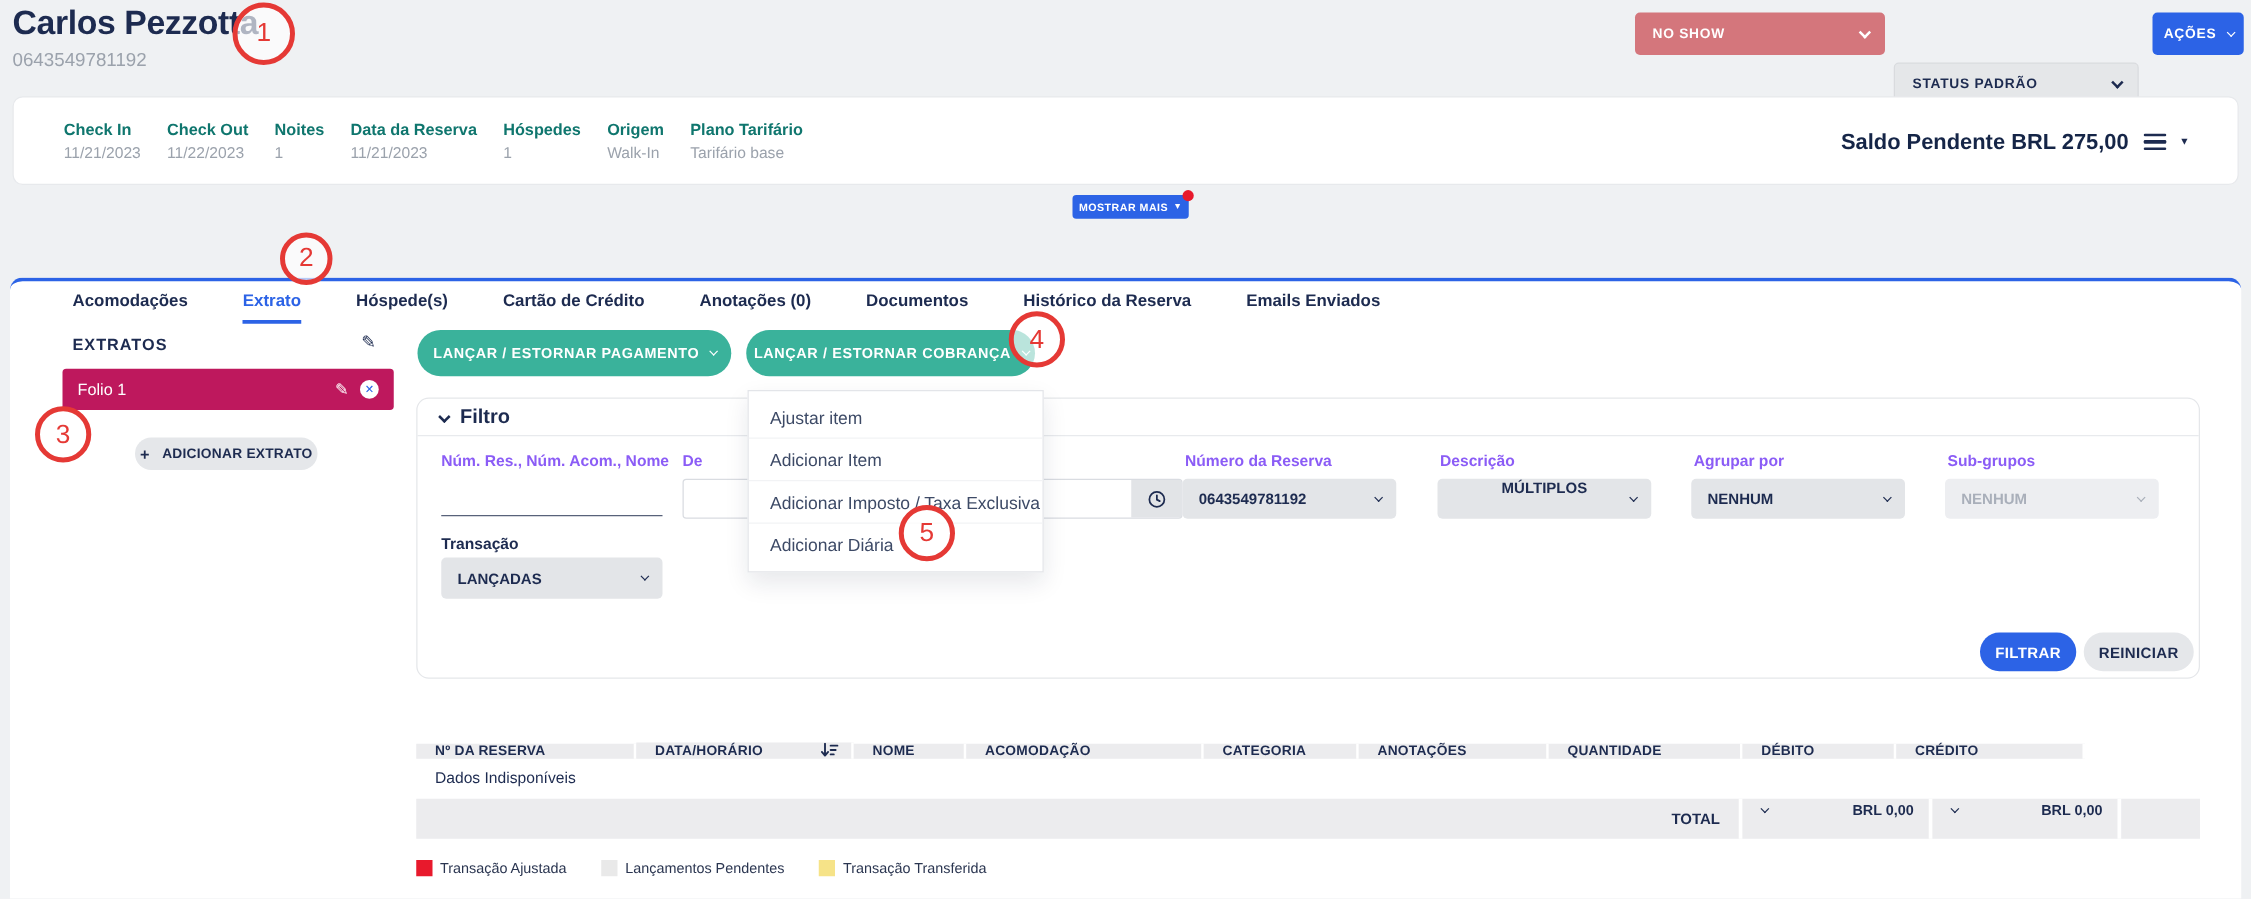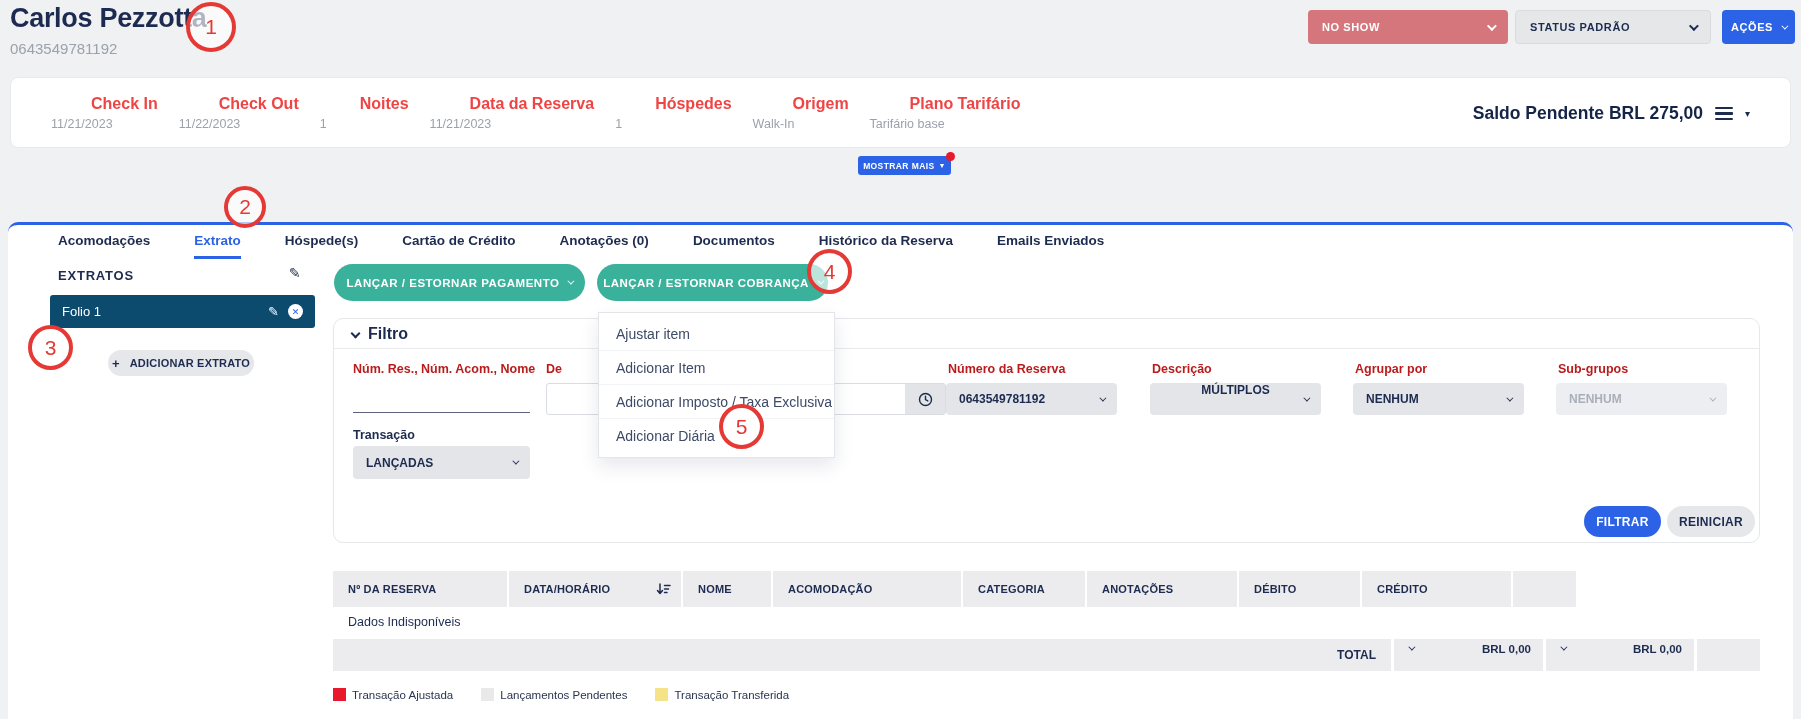--- a/index.html
+++ b/index.html
@@ -7,88 +7,88 @@
   body { font-family:"Liberation Sans","DejaVu Sans",sans-serif; color:#1d2b50; }
   .page { position:relative; width:1801px; height:719px; background:#eff1f3; overflow:hidden; }
 
   
   .guest-name { position:absolute; left:10px; top:3px; font-size:27px; font-weight:800; letter-spacing:-0.3px; color:#1d2b50; }
   .guest-id { position:absolute; left:10px; top:40px; font-size:15px; color:#9ba2ac; }
 
   .btn { display:flex; align-items:center; justify-content:center; gap:8px; cursor:pointer; }
   .top-btn { position:absolute; top:10px; height:34px; border-radius:4px; font-size:11px; font-weight:700; letter-spacing:0.6px; }
   .no-show { left:1308px; width:200px; background:#d4767c; color:#fff; justify-content:space-between; padding:0 14px; }
-  .status-padrao { left:1515px; width:196px; background:#e5e7e9; border:1px solid #d9dbde; color:#1d2b50; justify-content:space-between; padding:0 14px; }
+  .status-padrao { left:1515px; width:196px; background:#e5e7e9; border:1px solid #d9dbde; color:#1d2b50; justify-content:space-between; padding:0 14px;margin-top:40px; }
   .acoes { left:1722px; width:73px; background:#2c63e6; color:#fff; }
 
   .chev { display:inline-block; width:7px; height:7px; border-right:2px solid currentColor; border-bottom:2px solid currentColor; transform:rotate(45deg) translateY(-2px); }
   .chev.sm { width:5px; height:5px; border-width:1.6px; }
 
   
   .summary-card { position:absolute; left:10px; top:77px; width:1781px; height:71px; background:#fff; border:1px solid #e7e9ec; border-radius:8px; display:flex; align-items:center; padding-left:40px; gap:21px; }
-  .sum-field .lab { font-size:16px; font-weight:700; color:#ef4444;margin-left:40px; }
+  .sum-field .lab { font-size:13px; font-weight:700; color:#0f766e; }
   .sum-field .val { font-size:12.5px; color:#9ba2ac; margin-top:4px; }
   .balance-wrap { position:absolute; right:40px; top:0; height:71px; display:flex; align-items:center; gap:12px; }
   .balance { font-size:17.5px; font-weight:800; color:#152547; }
   .hamburger { width:18px; display:flex; flex-direction:column; gap:3px; cursor:pointer; }
   .hamburger i { display:block; height:2.5px; background:#1d2b50; border-radius:1px; }
   .balance-caret { font-size:10px; color:#1d2b50; cursor:pointer; }
 
   .show-more { position:absolute; left:858px; top:156px; width:93px; height:19px; background:#2c63e6; border-radius:3px; color:#fff; font-size:8.5px; font-weight:700; letter-spacing:0.4px; display:flex; align-items:center; justify-content:center; gap:4px; cursor:pointer; }
   .show-more .dot { position:absolute; right:-4px; top:-4px; width:9px; height:9px; border-radius:50%; background:#e8192c; }
 
   
   .main { position:absolute; left:8px; top:222px; width:1785px; height:497px; background:#fff; border-top:3px solid #2c63e6; border-radius:10px 10px 0 0; }
 
   .tabs { position:absolute; left:50px; top:8px; display:flex; gap:44px; }
   .tab { font-size:13.5px; font-weight:700; color:#1d2b50; padding-bottom:8px; cursor:pointer; }
   .tab.active { color:#2c63e6; border-bottom:3px solid #2c63e6; }
 
   
   .extratos-title { position:absolute; left:50px; top:43px; font-size:13px; font-weight:700; letter-spacing:0.8px; color:#1d2b50; }
   .extratos-pencil { position:absolute; left:281px; top:40px; font-size:14px; color:#1d2b50; cursor:pointer; }
-  .folio-row { position:absolute; left:42px; top:70px; width:265px; height:33px; background:#0c4a6e; border-radius:3px; color:#fff; font-size:13px; display:flex; align-items:center; padding:0 12px; cursor:pointer; }
+  .folio-row { position:absolute; left:42px; top:70px; width:265px; height:33px; background:#be185d; border-radius:3px; color:#fff; font-size:13px; display:flex; align-items:center; padding:0 12px; cursor:pointer; }
   .folio-row .icons { margin-left:auto; display:flex; align-items:center; gap:9px; }
   .folio-row .pencil { font-size:13px; cursor:pointer; }
   .folio-x { width:15px; height:15px; background:#fff; border-radius:50%; color:#2c63e6; font-size:9px; font-weight:700; display:flex; align-items:center; justify-content:center; cursor:pointer; }
   .add-extrato { position:absolute; left:100px; top:125px; width:146px; height:26px; background:#e5e7ea; border-radius:13px; font-size:11px; font-weight:700; color:#1d2b50; letter-spacing:0.2px; }
   .add-extrato .plus { font-size:13px; font-weight:800; margin-right:2px; }
 
   
   .green-btn { position:absolute; top:39px; height:37px; border-radius:19px; background:#3ab29b; color:#fff; font-size:11.5px; font-weight:700; letter-spacing:0.5px; }
   .green-payment { left:326px; width:251px; }
   .green-charge { left:589px; width:231px; }
 
   
   .charge-menu { position:absolute; left:590px; top:87px; width:237px; background:#fff; border:1px solid #e3e5e9; box-shadow:0 8px 18px rgba(20,30,60,0.10); z-index:40; padding:4px 0; }
   .charge-menu .item { height:34px; line-height:34px; padding-left:17px; font-size:14px; color:#3d4a66; cursor:pointer; border-bottom:1px solid #f2f3f5; }
   .charge-menu .item:last-child { border-bottom:none; }
 
   
   .filter-card { position:absolute; left:325px; top:93px; width:1427px; height:225px; background:#fff; border:1px solid #e5e7ea; border-radius:10px; }
   .filter-head { height:30px; display:flex; align-items:center; gap:9px; padding-left:18px; border-bottom:1px solid #e8eaed; }
   .filter-head .title { font-size:16px; font-weight:800; color:#1d2b50; }
-  .f-label { position:absolute; top:43px; font-size:12.5px; font-weight:700; color:#b91c1c; }
+  .f-label { position:absolute; top:43px; font-size:12.5px; font-weight:700; color:#8b5cf6; }
   .fl-1 { left:19px; } .fl-2 { left:212px; } .fl-3 { left:614px; } .fl-4 { left:818px; } .fl-5 { left:1021px; } .fl-6 { left:1224px; }
   .underline-input { position:absolute; left:19px; top:64px; width:177px; height:30px; border:none; border-bottom:1px solid #58627a; background:transparent; outline:none; font-size:13px; color:#1d2b50; }
   .date-input { position:absolute; left:212px; top:64px; width:400px; height:32px; border:1px solid #d9dce1; border-radius:3px; background:#fff; display:flex; }
   .date-input .clock-box { margin-left:auto; width:40px; background:#e2e4e7; display:flex; align-items:center; justify-content:center; cursor:pointer; }
   .select { position:absolute; top:64px; width:171px; height:32px; background:#e3e5e8; border-radius:4px; display:flex; align-items:center; padding:0 13px; font-size:12px; font-weight:700; color:#1d2b50; cursor:pointer; }
   .select .chev { margin-left:auto; }
   .sel-res { left:612px; } .sel-desc { left:816px;flex-direction:column; } .sel-group { left:1019px; }
   .sel-sub { left:1222px; background:#edeef1; color:#a9afba; cursor:default; }
   .trans-label { position:absolute; left:19px; top:109px; font-size:12.5px; font-weight:700; color:#1d2b50; }
   .sel-trans { left:19px; top:127px; width:177px; height:33px; }
   .pill-btn { position:absolute; top:187px; height:31px; border-radius:16px; font-size:12px; font-weight:700; letter-spacing:0.3px; }
   .filtrar { left:1250px; width:77px; background:#2c63e6; color:#fff; }
   .reiniciar { left:1333px; width:88px; background:#e5e7ea; color:#1d2b50; }
 
   
   .table { position:absolute; left:325px; top:346px; width:1427px; }
-  .thead { display:flex; height:36px; }
+  .thead { display:flex; height:36px;align-items:flex-end; }
   .th { background:#ececee; font-size:11px; font-weight:700; color:#1d2b50; letter-spacing:0.2px; display:flex; align-items:center; padding-left:15px; border-right:2px solid #fff; }
   .th:last-child { border-right:none; }
   .c0{width:176px;} .c1{width:174px;} .c2{width:90px;} .c3{width:190px;} .c4{width:124px;}
   .c5{width:152px;} .c6{width:155px;} .c7{width:123px;} .c8{width:151px;} .c9{width:63px;}
   .th .sort { margin-left:auto; margin-right:10px; cursor:pointer; display:flex; }
   .empty-row { height:30px; display:flex; align-items:center; padding-left:15px; font-size:12.5px; color:#1d2b50; }
   .total-row { margin-top:2px; display:flex; height:32px; }
   .total-row .cell { background:#ececee; display:flex; align-items:center; border-right:3px solid #fff; }
   .total-row .cell:last-child { border-right:none; }
   .cell-main { width:1061px; justify-content:flex-end; padding-right:15px; font-size:12px; font-weight:700;padding-left:38px; }
@@ -285,20 +285,23 @@
           </div>
         <div class="th c3">
             <span>ACOMODAÇÃO</span>
           </div>
         <div class="th c4">
             <span>CATEGORIA</span>
           </div>
         <div class="th c5">
             <span>ANOTAÇÕES</span>
           </div>
+        <div class="th c6">
+            <span>QUANTIDADE</span>
+          </div>
         <div class="th c7">
             <span>DÉBITO</span>
           </div>
         <div class="th c8">
             <span>CRÉDITO</span>
           </div>
         <div class="th c9"></div>
       </div>
       <div class="empty-row">Dados Indisponíveis</div>
       <div class="total-row">

